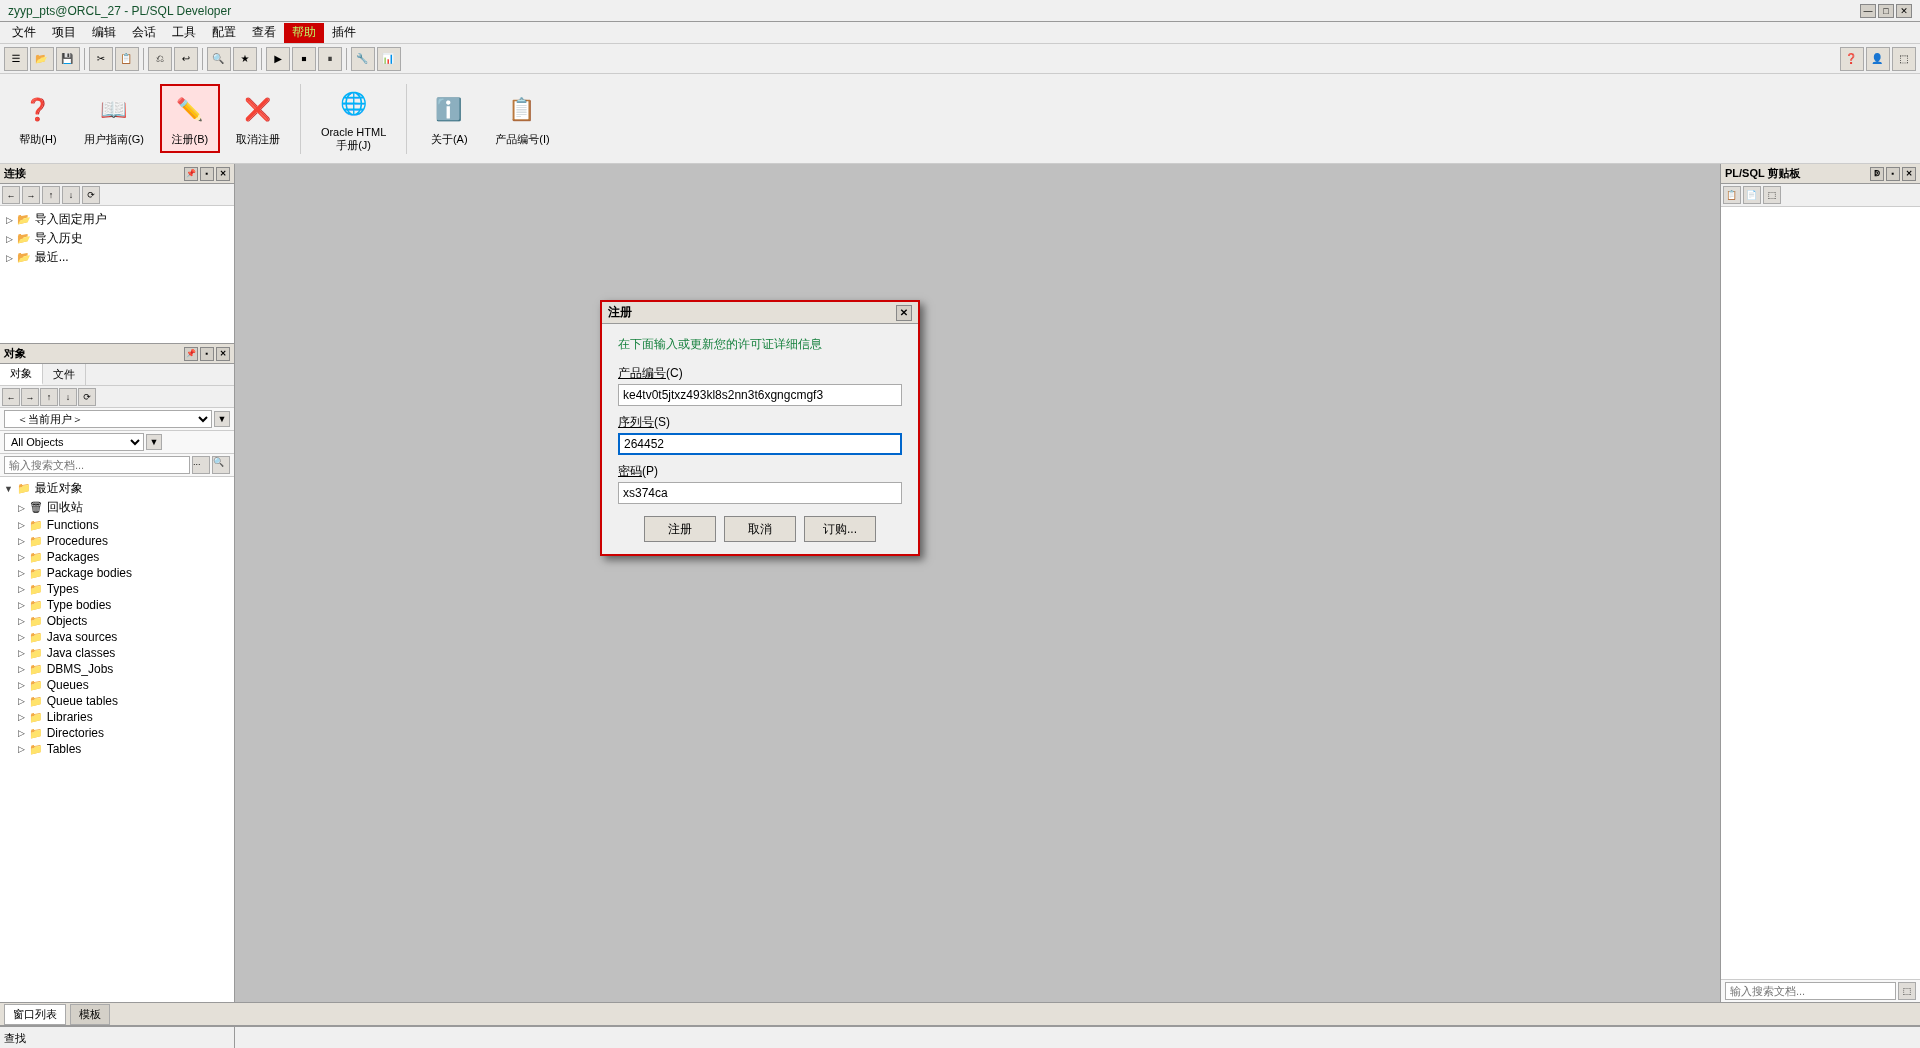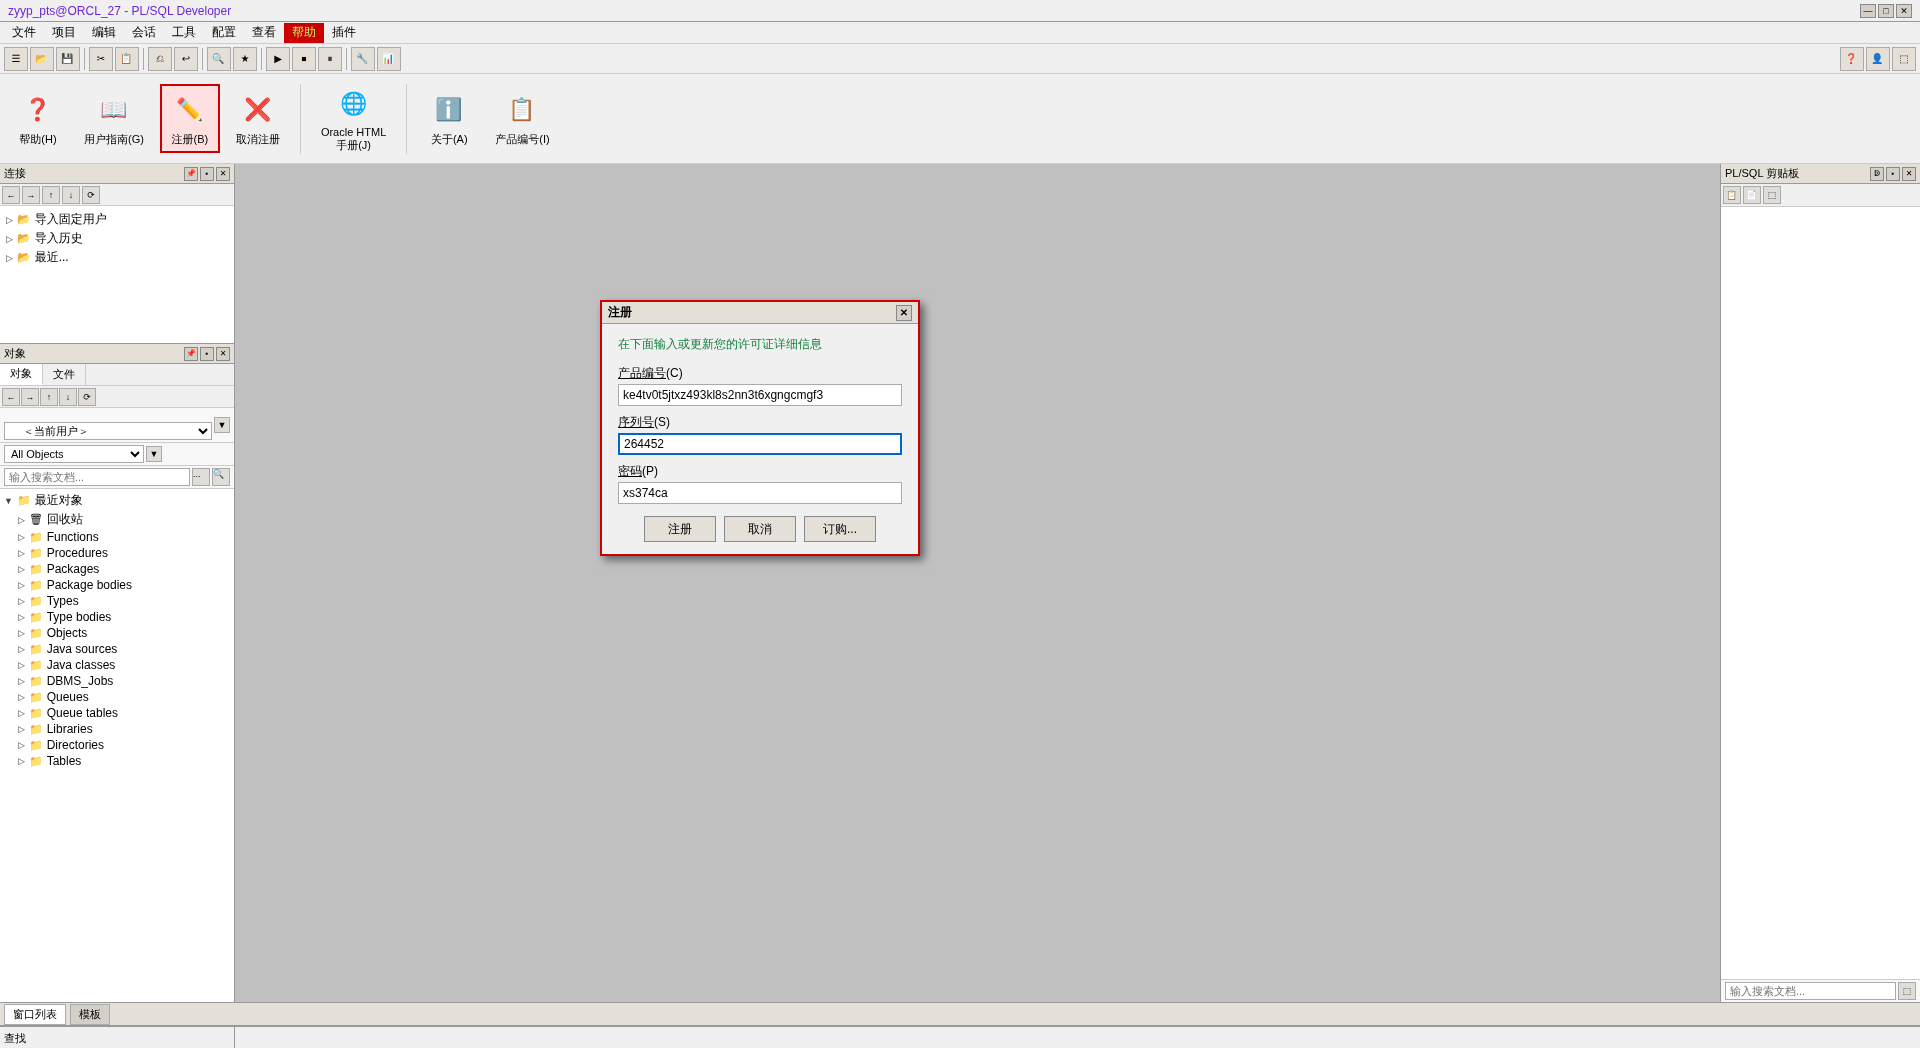--- a/index.html
+++ b/index.html
@@ -18,21 +18,21 @@
       background: #f0f0f0;
       height: 22px;
       display: flex;
       align-items: center;
       justify-content: space-between;
       padding: 0 8px;
       border-bottom: 1px solid #999;
     }
     .title-bar-text {
       font-size: 12px;
-      color: #6d28d9;
+      color: #14532d;
     }
     .title-bar-controls {
       display: flex;
       gap: 2px;
     }
     .title-btn {
       width: 16px;
       height: 14px;
       background: #d4d0c8;
       border: 1px solid #888;
@@ -143,21 +143,21 @@
     
     .panel-header {
       background: #e4e0d8;
       height: 20px;
       display: flex;
       align-items: center;
       justify-content: space-between;
       padding: 0 4px;
       border-bottom: 1px solid #999;
       font-size: 11px;
-      font-weight: normal;
+      font-weight: bold;
     }
     .panel-header-controls {
       display: flex;
       gap: 2px;
     }
     .panel-ctrl-btn {
       width: 14px;
       height: 14px;
       background: #d4d0c8;
       border: 1px solid #888;
@@ -244,23 +244,22 @@
       cursor: pointer;
       display: flex;
       align-items: center;
       justify-content: center;
     }
     .owner-select {
       height: 18px;
       font-size: 11px;
       background: white;
       border: 1px solid #aaa;
-      padding: 0 14px;
+      padding: 0 8px;
       flex: 1;
-      margin-top: 12px;
     }
     .type-select {
       height: 18px;
       font-size: 11px;
       background: white;
       border: 1px solid #aaa;
       padding: 0 2px;
       width: 80px;
     }
     .search-area {

